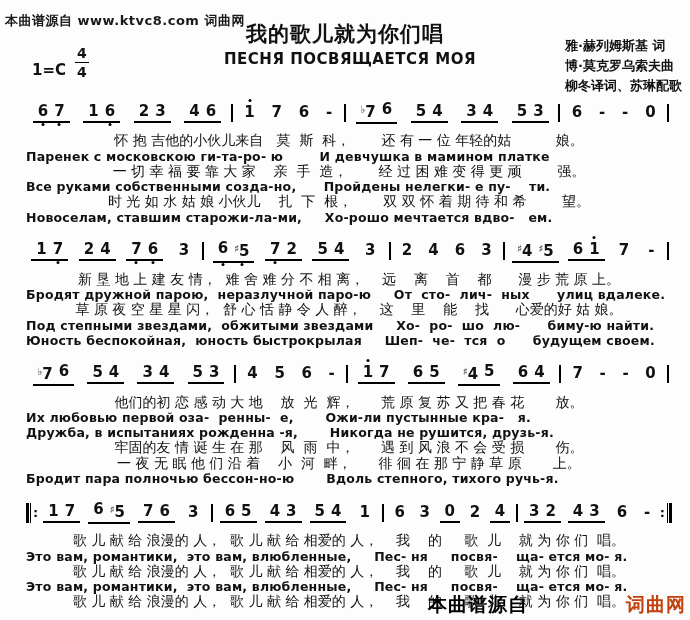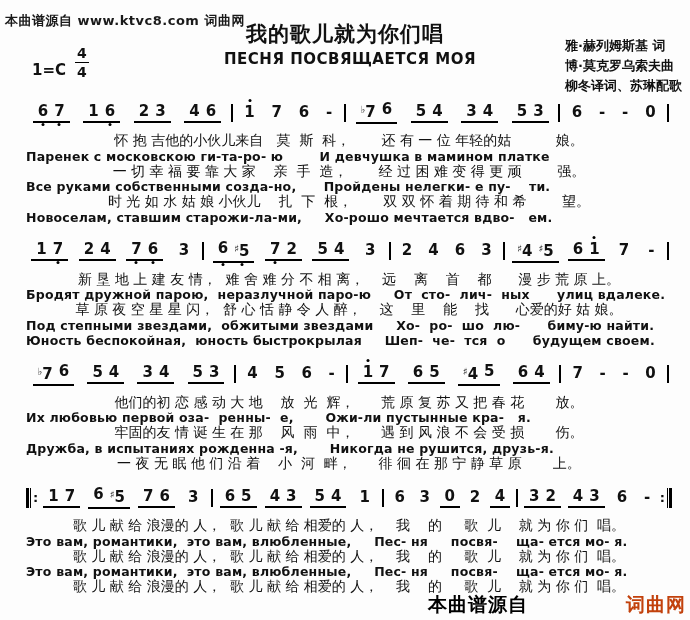--- a/index.html
+++ b/index.html
@@ -299,23 +299,24 @@
             </span>
             <span class="beat">
               <span class="note"><span class="digit">0</span></span>
             </span>
           </span>
           <span class="barline"></span>
         </div>
         <div class="lyrics">
           <div class="lyr zh">他们的初 恋 感 动 大 地    放  光  辉，      荒 原 复 苏 又 把 春 花       放。</div>
           <div class="lyr ru">Их любовью первой оза-  ренны-  е,       Ожи-ли пустынные кра-   я.</div>
+          <div class="lyr ru">Дружба, в испытаниях рожденна -я,       Никогда не рушится, друзь-я.</div>
           <div class="lyr zh">牢固的友 情 诞 生 在 那    风  雨  中，      遇 到 风 浪 不 会 受 损       伤。</div>
-          <div class="lyr ru">Дружба, в испытаниях рожденна -я,       Никогда не рушится, друзь-я.</div>
           <div class="lyr zh">一 夜 无 眠 他 们 沿 着    小  河  畔，      徘 徊 在 那 宁 静 草 原       上。</div>
+          <div class="lyr ru">Бродит пара полночью бессон-но-ю       Вдоль степного, тихого ручь-я.</div>
         </div>
       </div>
       <div class="system">
         <div class="notes-row">
           <span class="rpt">
             <span class="rthick"></span>
             <span class="rthin"></span>
             <span class="rdots">:</span>
           </span>
           <span class="measure" style="flex-grow: 7;">

